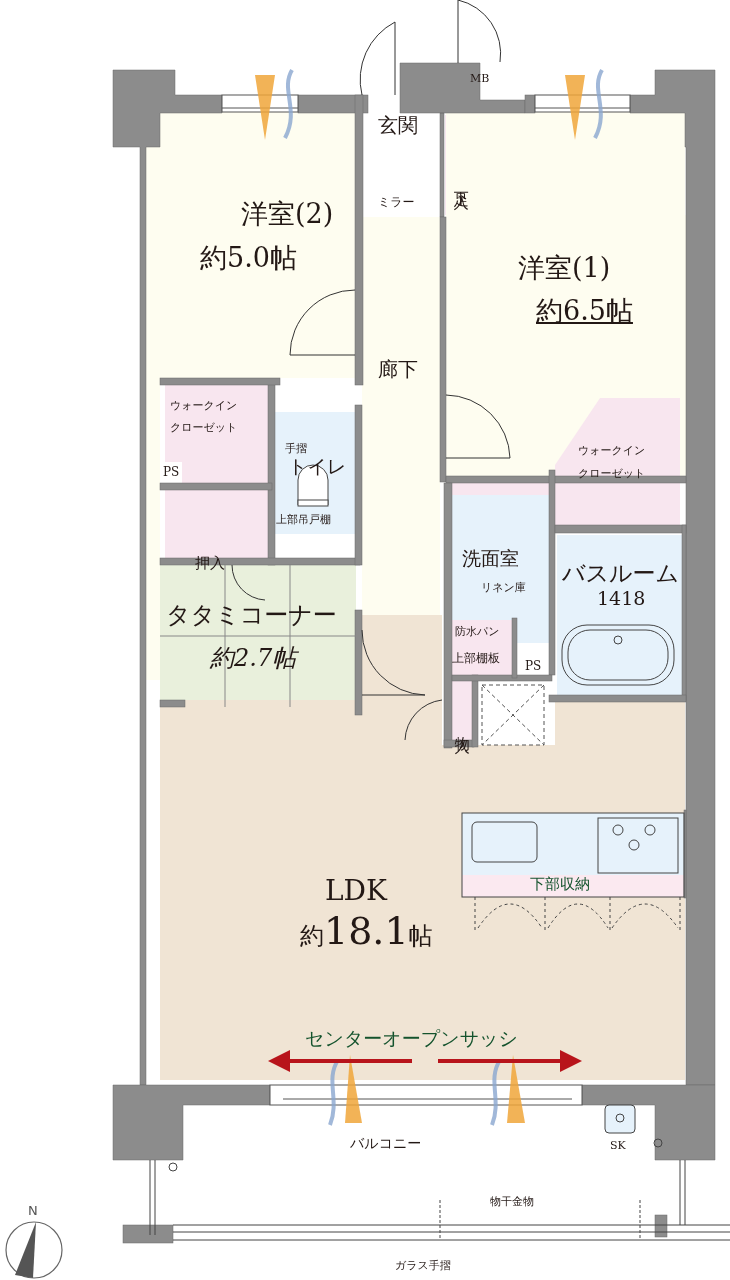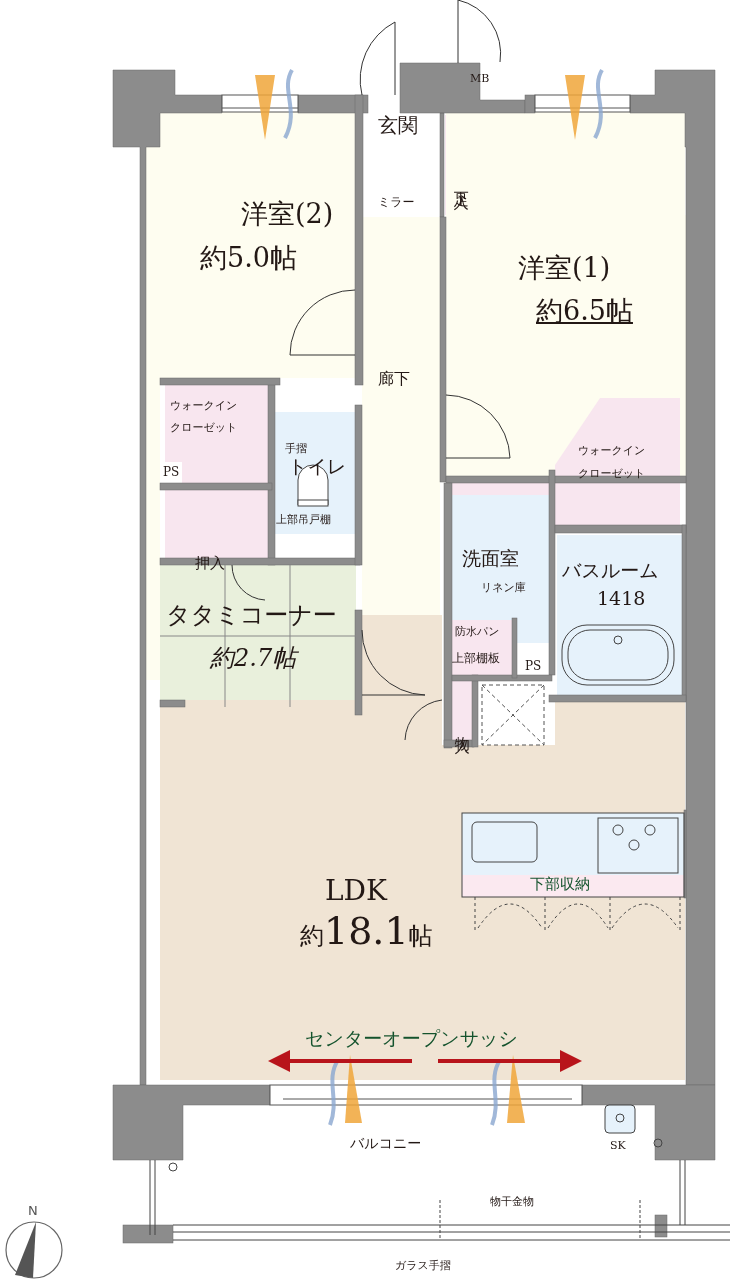--- a/index.html
+++ b/index.html
@@ -201,41 +201,41 @@
 <div class="lbl room-lg" style="left:200px;top:242px;">約5.0帖</div>
 
 <div class="lbl room-lg" style="left:518px;top:252px;">洋室(1)</div>
 <div class="lbl room-lg" style="left:536px;top:295px;text-decoration:underline;">約6.5帖</div>
 
 <div class="lbl room-md" style="left:378px;top:114px;font-size:20px;">玄関</div>
 <div class="lbl room-sm vert" style="left:452px;top:138px;">下足入</div>
 <div class="lbl room-xxs" style="left:378px;top:196px;">ミラー</div>
 <div class="lbl room-xs" style="left:470px;top:73px;">MB</div>
 
-<div class="lbl room-md" style="left:378px;top:370px;font-size:16px;">廊下</div>
+<div class="lbl room-md" style="left:378px;top:358px;font-size:20px;">廊下</div>
 
 <div class="lbl room-xs" style="left:170px;top:400px;">ウォークイン</div>
 <div class="lbl room-xs" style="left:170px;top:422px;">クローゼット</div>
 <div class="lbl room-xxs" style="left:163px;top:466px;">PS</div>
 <div class="lbl room-sm" style="left:195px;top:513px;">押入</div>
 
 <div class="lbl room-md" style="left:288px;top:413px;font-size:19px;font-family:Liberation Sans, sans-serif;margin-top:43px;">トイレ</div>
 <div class="lbl room-xs" style="left:285px;top:443px;">手摺</div>
 <div class="lbl room-xs" style="left:276px;top:514px;">上部吊戸棚</div>
 
 <div class="lbl room-xs" style="left:578px;top:445px;">ウォークイン</div>
 <div class="lbl room-xs" style="left:578px;top:468px;">クローゼット</div>
 
 <div class="lbl room-md" style="left:462px;top:548px;font-size:19px;">洗面室</div>
 <div class="lbl room-xs" style="left:481px;top:582px;">リネン庫</div>
 <div class="lbl room-xxs" style="left:455px;top:626px;font-size:11px;">防水パン</div>
 <div class="lbl room-xxs" style="left:452px;top:652px;font-size:12px;">上部棚板</div>
 <div class="lbl room-xxs" style="left:525px;top:660px;">PS</div>
 
-<div class="lbl room-md" style="left:562px;top:560px;font-size:19px;">バスルーム</div>
+<div class="lbl room-md" style="left:562px;top:560px;font-size:23px;">バスルーム</div>
 <div class="lbl room-md" style="left:597px;top:588px;font-size:19px;">1418</div>
 
 <div class="lbl room-lg" style="left:166px;top:602px;font-size:24px;">タタミコーナー</div>
 <div class="lbl room-lg" style="left:210px;top:645px;font-size:24px;font-style:italic;">約2.7帖</div>
 
 <div class="lbl room-sm vert" style="left:453px;top:683px;">物入</div>
 
 <div class="lbl room-lg" style="left:325px;top:875px;font-size:28px;">LDK</div>
 <div class="lbl" style="left:300px;top:910px;">
   <span style="font-size:24px;">約</span><span style="font-size:38px;">18.1</span><span style="font-size:24px;">帖</span>

